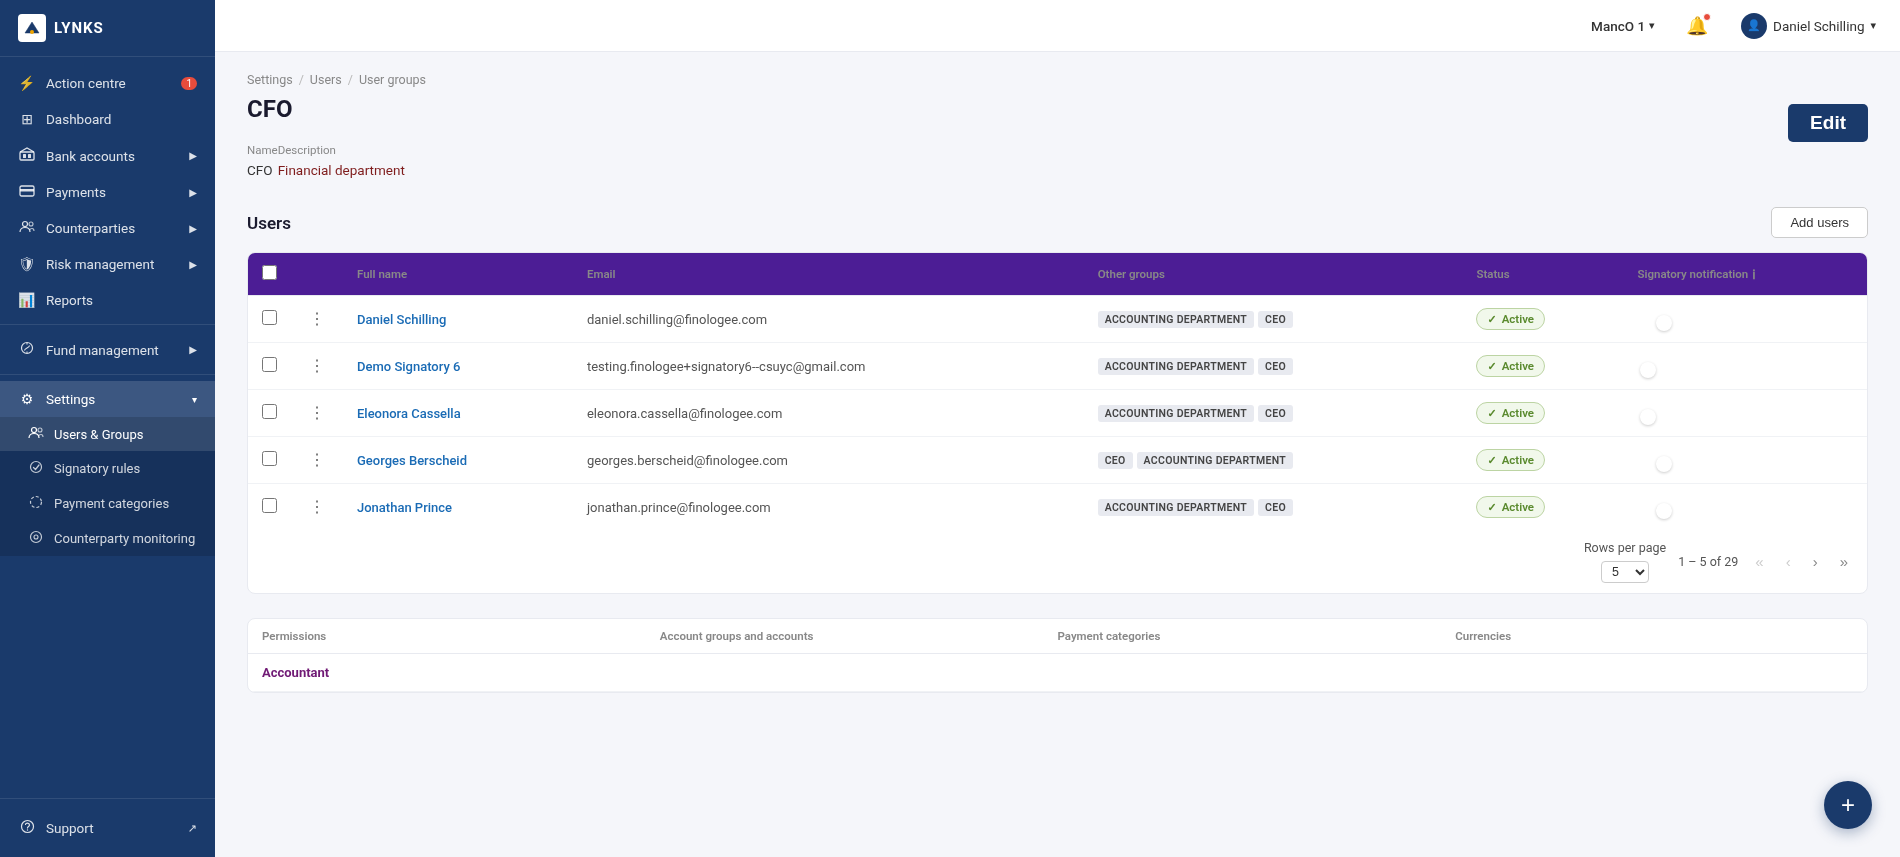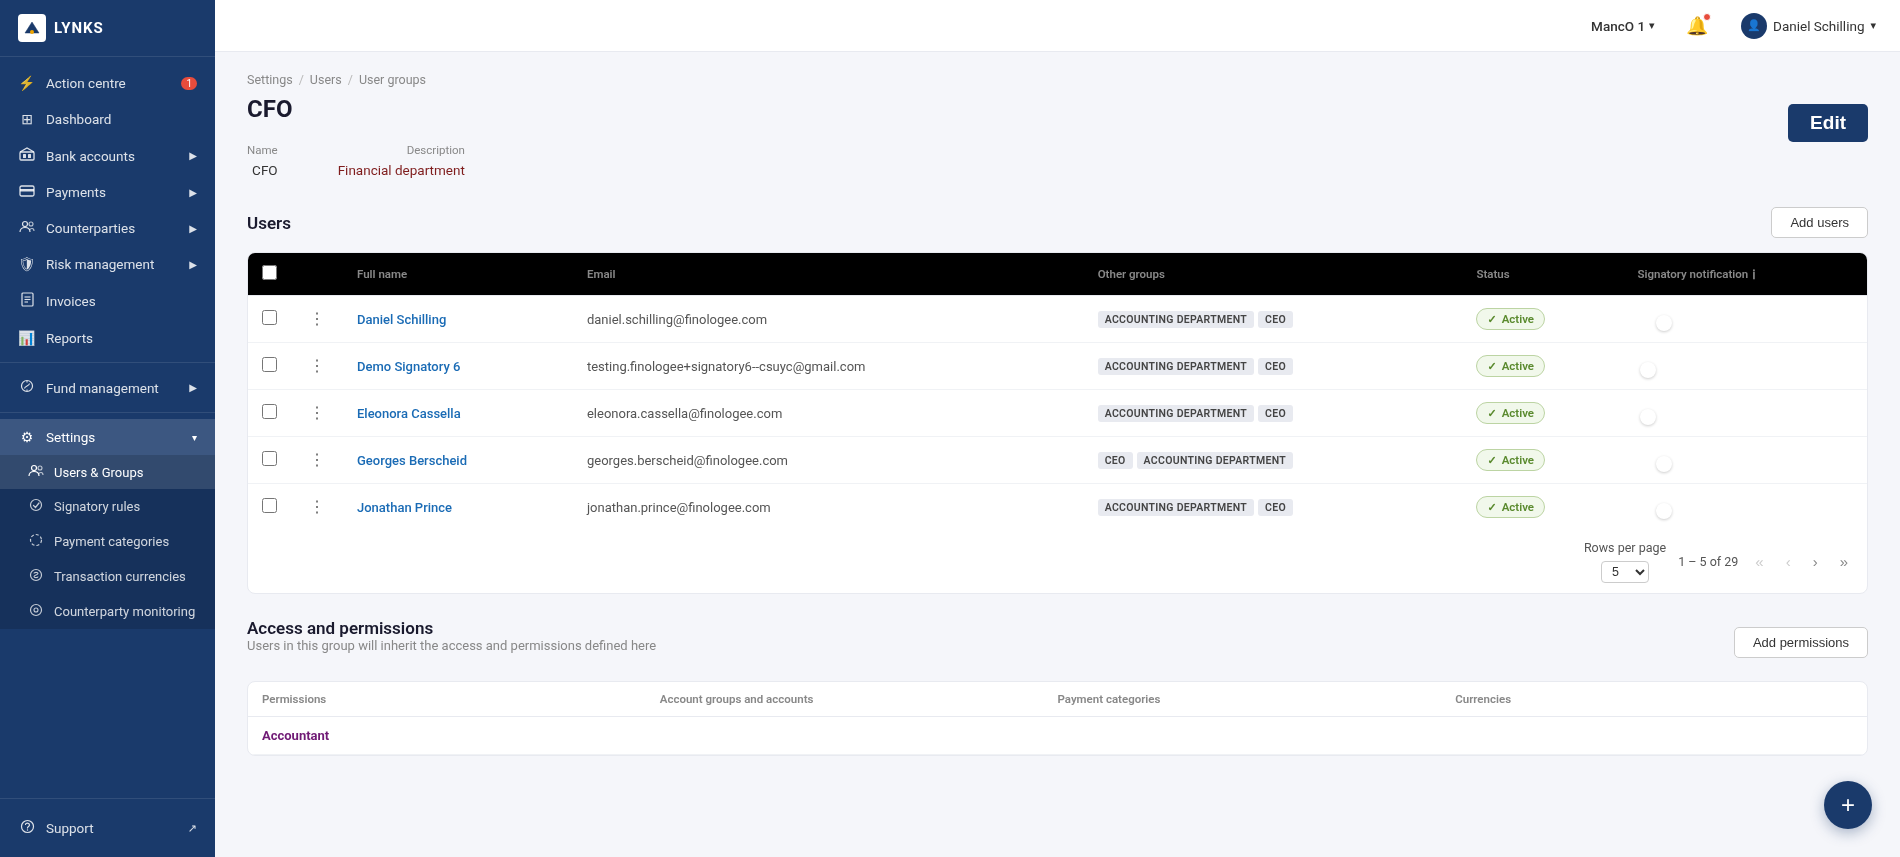--- a/index.html
+++ b/index.html
@@ -112,21 +112,21 @@
 
     
     .btn-edit {
       background: #1a3a6b; color: #fff; border: none;
       padding: 8px 22px; border-radius: 5px;
       font-size: 19px; font-weight: 600; cursor: pointer;
     }
 
     
     .info-row {
-      display: flex; gap: 60px; margin-bottom: 28px; text-align: right;
+      display: flex; margin-bottom: 28px;
     }
     .info-field label {
       font-size: 11.5px; color: #888; display: block; margin-bottom: 3px;
     }
     .info-field .value { font-size: 13.5px; color: #333; }
     .info-field .value.link { color: #7f1d1d; text-decoration: none; }
 
     
     .section-header {
       display: flex; align-items: center; justify-content: space-between;
@@ -144,21 +144,21 @@
       background: #fff;
       border-radius: 8px;
       border: 1px solid #e8eaf0;
       margin-bottom: 24px;
       overflow: hidden;
     }
     table { width: 100%; border-collapse: collapse; }
     thead tr { border-bottom: 1px solid #e8eaf0; }
     thead th {
       text-align: left; font-size: 11.5px; font-weight: 600;
-      color: #888; padding: 12px 14px; background: #000000;
+      color: #888; padding: 12px 14px; background: #4c1d95;
     }
     tbody tr { border-bottom: 1px solid #f0f2f5; }
     tbody tr:last-child { border-bottom: none; }
     tbody td { padding: 12px 14px; font-size: 13px; color: #333; vertical-align: middle; }
 
     .checkbox-cell { width: 36px; }
     .menu-cell { width: 28px; }
     .dots-btn {
       background: none; border: none; cursor: pointer;
       color: #666; font-size: 16px; line-height: 1; padding: 2px 4px;
@@ -309,31 +309,20 @@
           <path d="M10.5 10 C11 9 12 8.5 13 8.5 C14.5 8.5 15 9.5 15 11" stroke="rgba(255,255,255,0.7)" stroke-width="1.1" fill="none"></path>
         </svg>
       </span>
       <span>Counterparties</span>
       <span class="chevron">▶</span>
     </div>
     <div class="nav-item">
       <span class="icon">🛡</span>
       <span>Risk management</span>
       <span class="chevron">▶</span>
-    </div>
-    <div class="nav-item">
-      <span class="icon">
-        <svg width="13" height="15" viewBox="0 0 13 15" fill="none">
-          <rect x="1" y="1" width="11" height="13" rx="1" stroke="rgba(255,255,255,0.85)" stroke-width="1.2"></rect>
-          <line x1="3.5" y1="5" x2="9.5" y2="5" stroke="rgba(255,255,255,0.85)" stroke-width="1.1"></line>
-          <line x1="3.5" y1="7.5" x2="9.5" y2="7.5" stroke="rgba(255,255,255,0.85)" stroke-width="1.1"></line>
-          <line x1="3.5" y1="10" x2="7" y2="10" stroke="rgba(255,255,255,0.85)" stroke-width="1.1"></line>
-        </svg>
-      </span>
-      <span>Invoices</span>
     </div>
     <div class="nav-item">
       <span class="icon">📊</span>
       <span>Reports</span>
     </div>
 
     <div class="nav-divider"></div>
 
     <div class="nav-item">
       <span class="icon">
@@ -377,29 +366,20 @@
         </span>
         <span>Signatory rules</span>
       </div>
       <div class="sub-nav-item">
         <span class="icon">
           <svg width="14" height="14" viewBox="0 0 14 14" fill="none">
             <circle cx="7" cy="7" r="5.5" stroke="rgba(255,255,255,0.75)" stroke-width="1.2" stroke-dasharray="3 2"></circle>
           </svg>
         </span>
         <span>Payment categories</span>
-      </div>
-      <div class="sub-nav-item">
-        <span class="icon">
-          <svg width="14" height="14" viewBox="0 0 14 14" fill="none">
-            <circle cx="7" cy="7" r="5.5" stroke="rgba(255,255,255,0.75)" stroke-width="1.2"></circle>
-            <path d="M5 5.5 C5 4 9 4 9 5.5 C9 7 5 7 5 8.5 C5 10 9 10 9 8.5" stroke="rgba(255,255,255,0.75)" stroke-width="1.1" fill="none"></path>
-          </svg>
-        </span>
-        <span>Transaction currencies</span>
       </div>
       <div class="sub-nav-item">
         <span class="icon">
           <svg width="14" height="14" viewBox="0 0 14 14" fill="none">
             <circle cx="7" cy="7" r="5.5" stroke="rgba(255,255,255,0.75)" stroke-width="1.2"></circle>
             <circle cx="7" cy="7" r="2" stroke="rgba(255,255,255,0.75)" stroke-width="1.1"></circle>
           </svg>
         </span>
         <span>Counterparty monitoring</span>
       </div>
@@ -560,27 +540,20 @@
         </div>
         <span class="pagination-info">1 – 5 of 29</span>
         <button class="pag-btn" disabled="" title="First page">«</button>
         <button class="pag-btn" disabled="" title="Previous page">‹</button>
         <button class="pag-btn" title="Next page">›</button>
         <button class="pag-btn" title="Last page">»</button>
       </div>
     </div>
 
     <div class="access-section">
-      <div class="section-header">
-        <div>
-          <h2 class="section-title">Access and permissions</h2>
-          <p class="access-desc">Users in this group will inherit the access and permissions defined here</p>
-        </div>
-        <button class="btn-add">Add permissions</button>
-      </div>
 
       <div class="perm-table-container">
         <div class="perm-table-header">
           <span>Permissions</span>
           <span>Account groups and accounts</span>
           <span>Payment categories</span>
           <span>Currencies</span>
         </div>
         <div class="perm-table-row">
           <span style="color:#701a75; font-weight:700; cursor:pointer;">Accountant</span>

